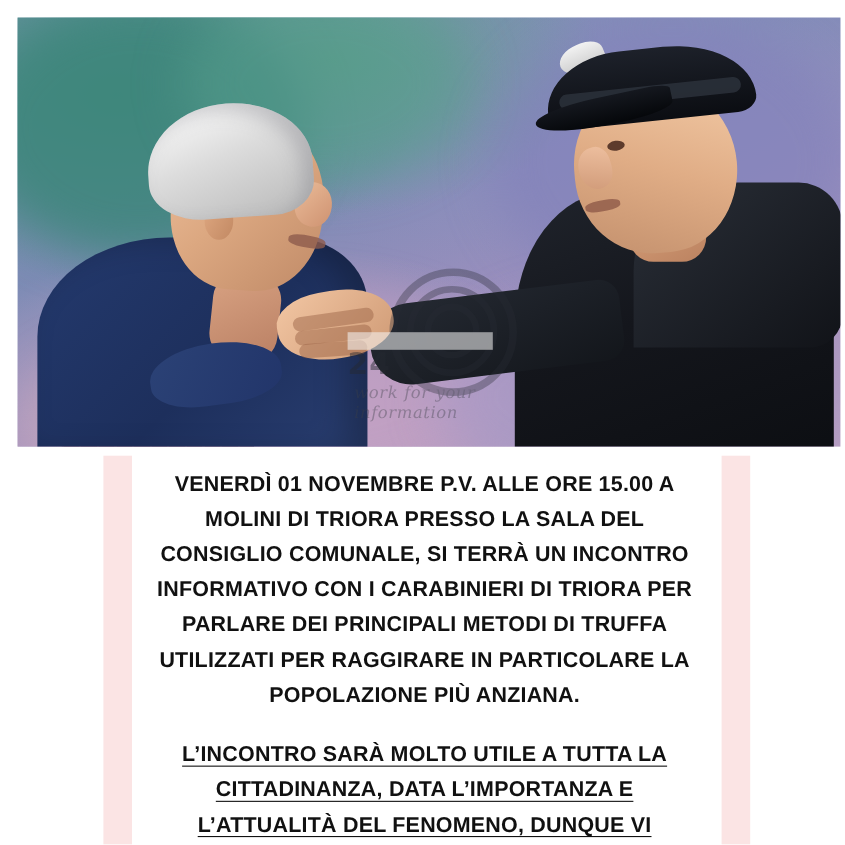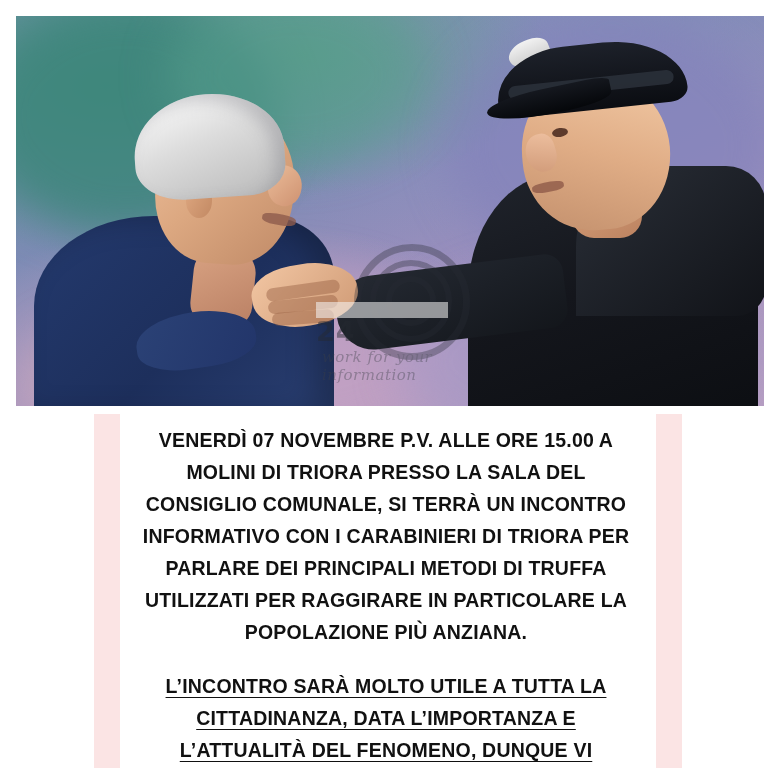--- a/index.html
+++ b/index.html
@@ -304,18 +304,18 @@
       <div class="wm-text">24</div>
       <div class="wm-sub">work for your information</div>
     </div>
   </div>
 
   <div class="flyer">
     <div class="stripe stripe-left"></div>
     <div class="stripe stripe-right"></div>
 
     <div class="flyer-text">
-      <p class="p1">VENERDÌ 07 NOVEMBRE P.V. ALLE ORE 15.00 A MOLINI DI TRIORA PRESSO LA SALA DEL CONSIGLIO COMUNALE, SI TERRÀ UN INCONTRO INFORMATIVO CON I CARABINIERI DI TRIORA PER PARLARE DEI PRINCIPALI METODI DI TRUFFA UTILIZZATI PER RAGGIRARE IN PARTICOLARE LA POPOLAZIONE PIÙ ANZIANA.</p>
+      <p class="p1">VENERDÌ 01 NOVEMBRE P.V. ALLE ORE 15.00 A MOLINI DI TRIORA PRESSO LA SALA DEL CONSIGLIO COMUNALE, SI TERRÀ UN INCONTRO INFORMATIVO CON I CARABINIERI DI TRIORA PER PARLARE DEI PRINCIPALI METODI DI TRUFFA UTILIZZATI PER RAGGIRARE IN PARTICOLARE LA POPOLAZIONE PIÙ ANZIANA.</p>
       <p class="p2">L’INCONTRO SARÀ MOLTO UTILE A TUTTA LA CITTADINANZA, DATA L’IMPORTANZA E L’ATTUALITÀ DEL FENOMENO, DUNQUE VI CHIEDIAMO DI PARTECIPARE NUMEROSI E DIFFONDERE L’INFORMAZIONE !!!</p>
     </div>
   </div>
 
 </div>
 
 </body></html>

